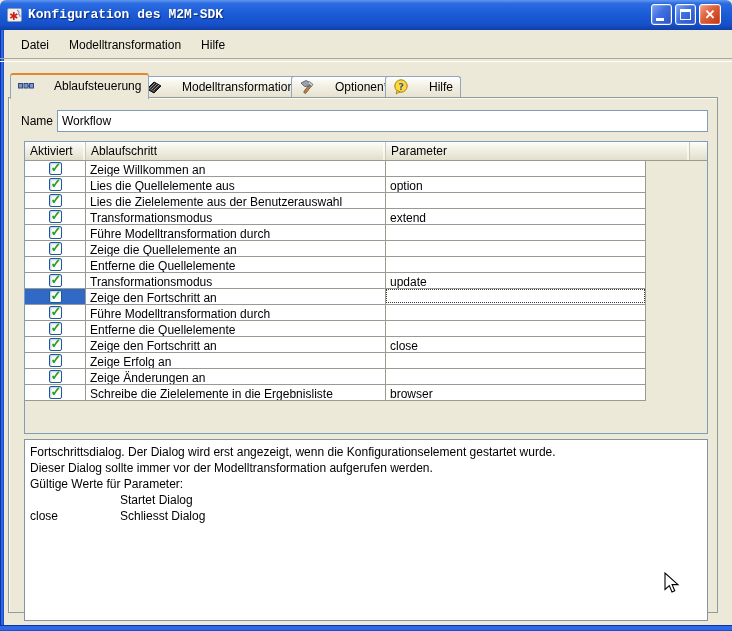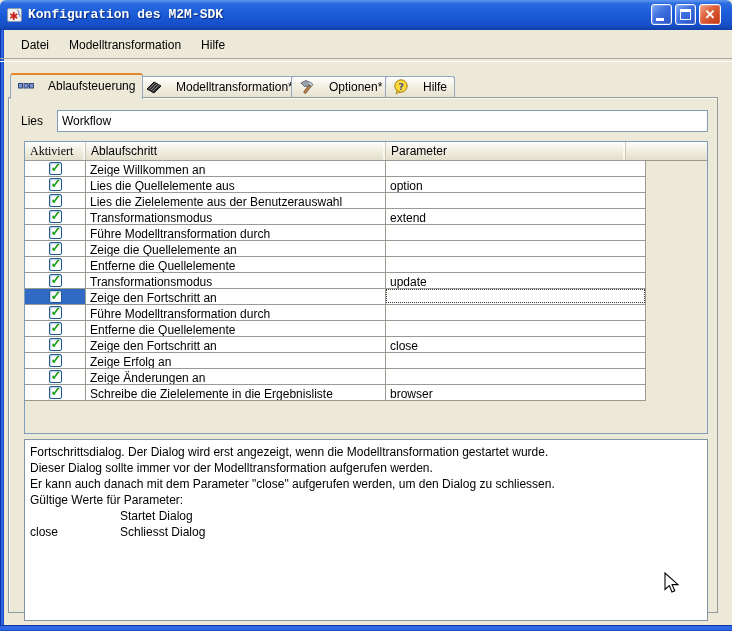--- a/index.html
+++ b/index.html
@@ -29,21 +29,21 @@
   .edge-bottom{left:0;top:625px;width:732px;height:6px;
     background:linear-gradient(180deg,#0c35a0 0,#0c35a0 1px,#2e68e8 1px,#2e68e8 5px,#1c4ec0 5px);}
 
   
   .menubar{left:4px;top:32px;width:724px;height:26px;display:flex;align-items:center;padding-left:7px;}
   .menu-item{padding:3px 10px;font-size:12px;color:#000;cursor:default;}
   .menu-sep{left:0;top:58px;width:732px;height:2px;border-top:1px solid #aca899;border-bottom:1px solid #fff;}
 
   
   .tab{position:absolute;top:76px;height:21px;box-sizing:border-box;display:inline-flex;
-    align-items:center;gap:14px;padding:0 7px;font-size:12px;white-space:nowrap;
+    align-items:center;gap:20px;padding:0 7px;font-size:12px;white-space:nowrap;
     background:linear-gradient(180deg,#ffffff,#f3f0e4 45%,#e7e3d1);
     border:1px solid #91a7c0;border-bottom:none;border-radius:3px 3px 0 0;z-index:1;cursor:default;}
   .tab.active{top:73px;height:26px;background:#ece9d8;z-index:3;
     border-top:2px solid var(--tab-accent-orange,#e5862d);padding-bottom:2px;}
   .tab .ticon{width:16px;height:16px;flex:0 0 auto;}
   .tab.active .ticon{width:16px;height:12px;}
 
   
   .content-panel{left:8px;top:97px;width:710px;height:516px;box-sizing:border-box;
     border:1px solid #919b9c;background:#ece9d8;
@@ -55,21 +55,21 @@
     font-family:"Liberation Sans",sans-serif;padding:2px 4px;outline:none;}
 
   
   .table-wrap{left:24px;top:141px;width:684px;height:293px;box-sizing:border-box;z-index:4;
     border:1px solid var(--border-blue,#7f9db9);background:#ece9d8;overflow:hidden;}
   .thead{display:flex;height:19px;box-sizing:border-box;
     background:linear-gradient(180deg,#fdfdfa,#edebdc 60%,#e2decb);
     border-bottom:1px solid #9a9a91;}
   .th{box-sizing:border-box;font-size:12px;line-height:18px;padding-left:5px;
     border-right:1px solid #cdc8b6;box-shadow:inset -2px 0 0 rgba(255,255,255,.6);cursor:default;}
-  .th.c1{width:61px;font-family:Liberation Serif, serif;}.th.c2{width:300px;}.th.c3{width:240px;}.th.fill{flex:1;border-right:none;box-shadow:none;}
+  .th.c1{width:61px;}.th.c2{width:300px;}.th.c3{width:304px;}.th.fill{flex:1;border-right:none;box-shadow:none;}
   .trow{display:flex;height:16px;box-sizing:border-box;}
   .cell{box-sizing:border-box;background:#fff;border-right:1px solid #9a9a91;
     border-bottom:1px solid #9a9a91;font-size:12px;line-height:16px;
     white-space:nowrap;overflow:hidden;cursor:default;}
   .c-check{width:61px;display:flex;align-items:center;justify-content:center;}
   .c-step{width:300px;padding:1px 0 0 4px;}
   .c-param{width:260px;padding:1px 0 0 4px;position:relative;}
   .trow.selected .c-check{background:var(--selection-blue,#316ac5);}
   .c-param.editing::after{content:"";position:absolute;left:0;top:0;right:0;bottom:1px;
     border:1px dotted #3a3a3a;}
@@ -148,21 +148,21 @@
   <svg class="ticon" viewBox="0 0 16 16">
     <circle cx="8" cy="7" r="6.2" fill="#ffd83c" stroke="#a07e10"></circle>
     <path d="M4 11.5 L3 15 L7 12.8 Z" fill="#ffd83c" stroke="#a07e10" stroke-width="0.8"></path>
     <text x="5.4" y="10.6" font-size="9.5" font-weight="bold" fill="#44598f" font-family="'DejaVu Sans',sans-serif">?</text>
   </svg>
   <span>Hilfe</span>
 </div>
 
 <div class="abs content-panel"></div>
 
-<span class="abs name-label">Lies</span>
+<span class="abs name-label">Name</span>
 <input class="abs name-field" type="text" value="Workflow" style="">
 
 <div class="abs table-wrap">
   <div class="thead">
     <div class="th c1">Aktiviert</div>
     <div class="th c2">Ablaufschritt</div>
     <div class="th c3">Parameter</div>
     <div class="th fill"></div>
   </div>
   <div id="tbody">
@@ -269,23 +269,22 @@
       <span class="cb checked"></span>
     </div>
     <div class="cell c-step">Schreibe die Zielelemente in die Ergebnisliste</div>
     <div class="cell c-param">browser</div>
   </div>
     </div>
 </div>
 
 <div class="abs desc">
   <div id="desc-lines">
-      <div class="desc-line">Fortschrittsdialog. Der Dialog wird erst angezeigt, wenn die Modelltransformation gestartet wurde.</div>
+      <div class="desc-line">Fortschrittsdialog. Der Dialog wird erst angezeigt, wenn die Konfigurationselement gestartet wurde.</div>
       <div class="desc-line">Dieser Dialog sollte immer vor der Modelltransformation aufgerufen werden.</div>
-      <div class="desc-line">Er kann auch danach mit dem Parameter "close" aufgerufen werden, um den Dialog zu schliessen.</div>
       <div class="desc-line">Gültige Werte für Parameter:</div>
     </div>
   <div class="pv-row">
     <span class="pv-val"></span>
     <span class="pv-desc">Startet Dialog</span>
   </div>
   <div class="pv-row">
     <span class="pv-val">close</span>
     <span class="pv-desc">Schliesst Dialog</span>
   </div>

